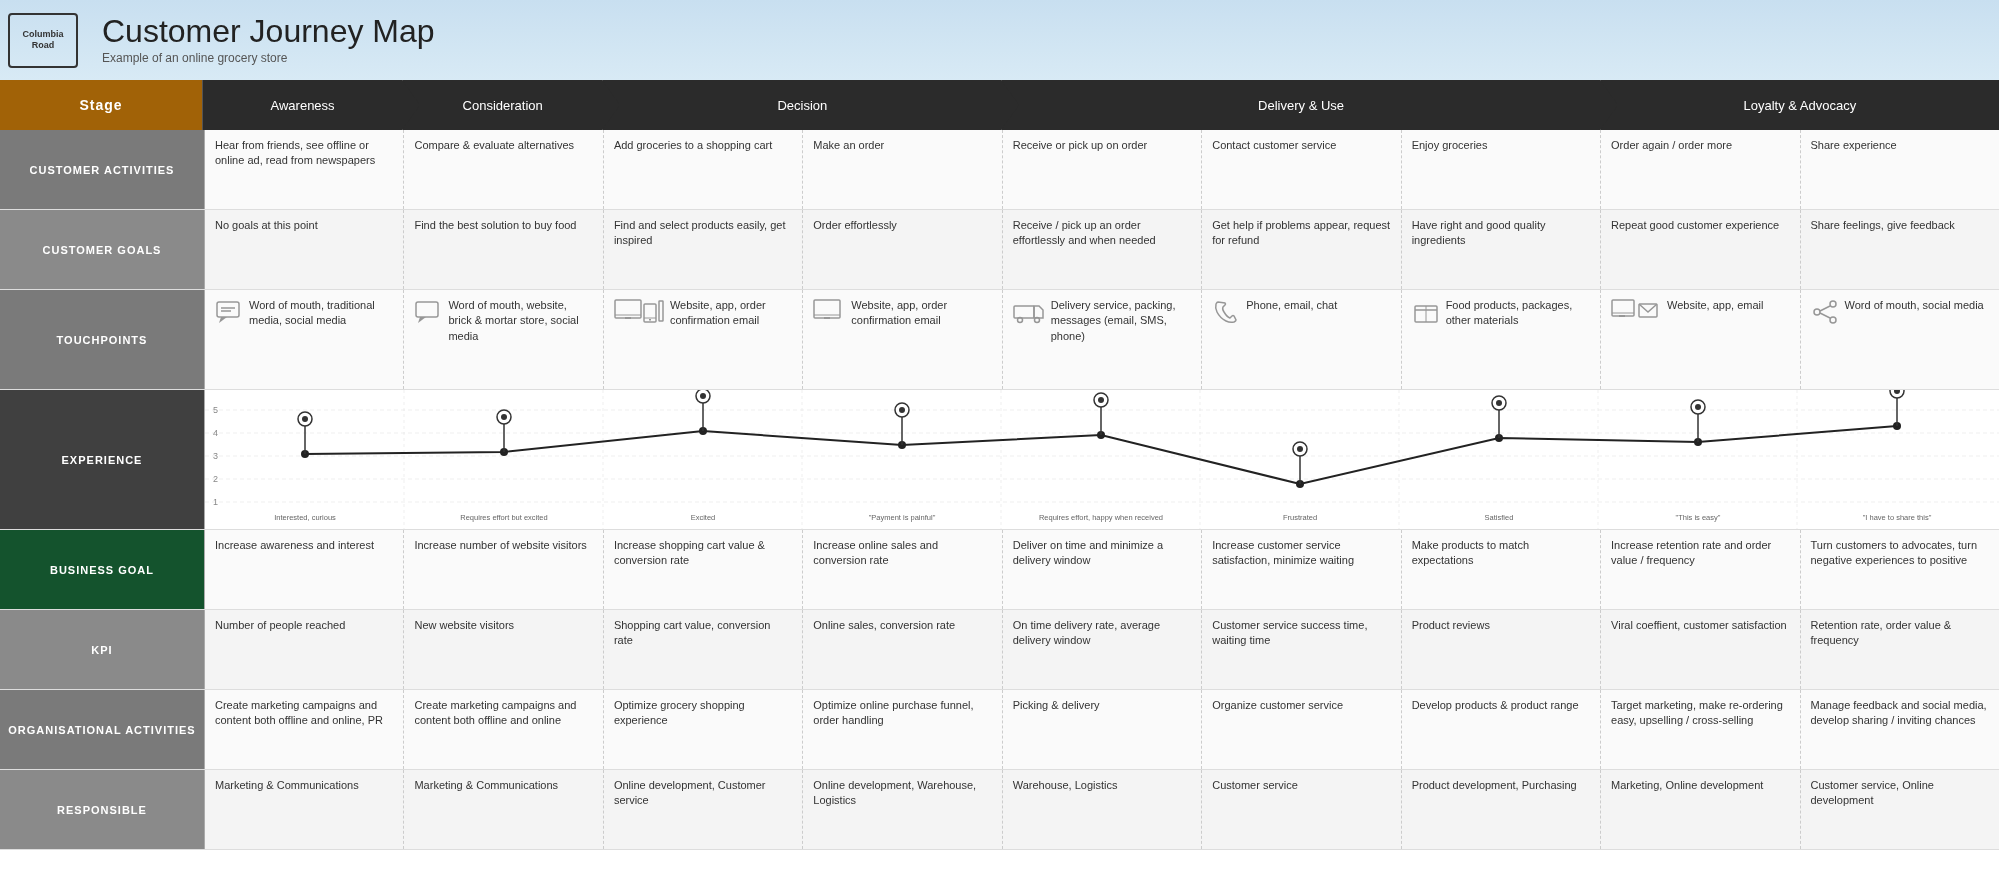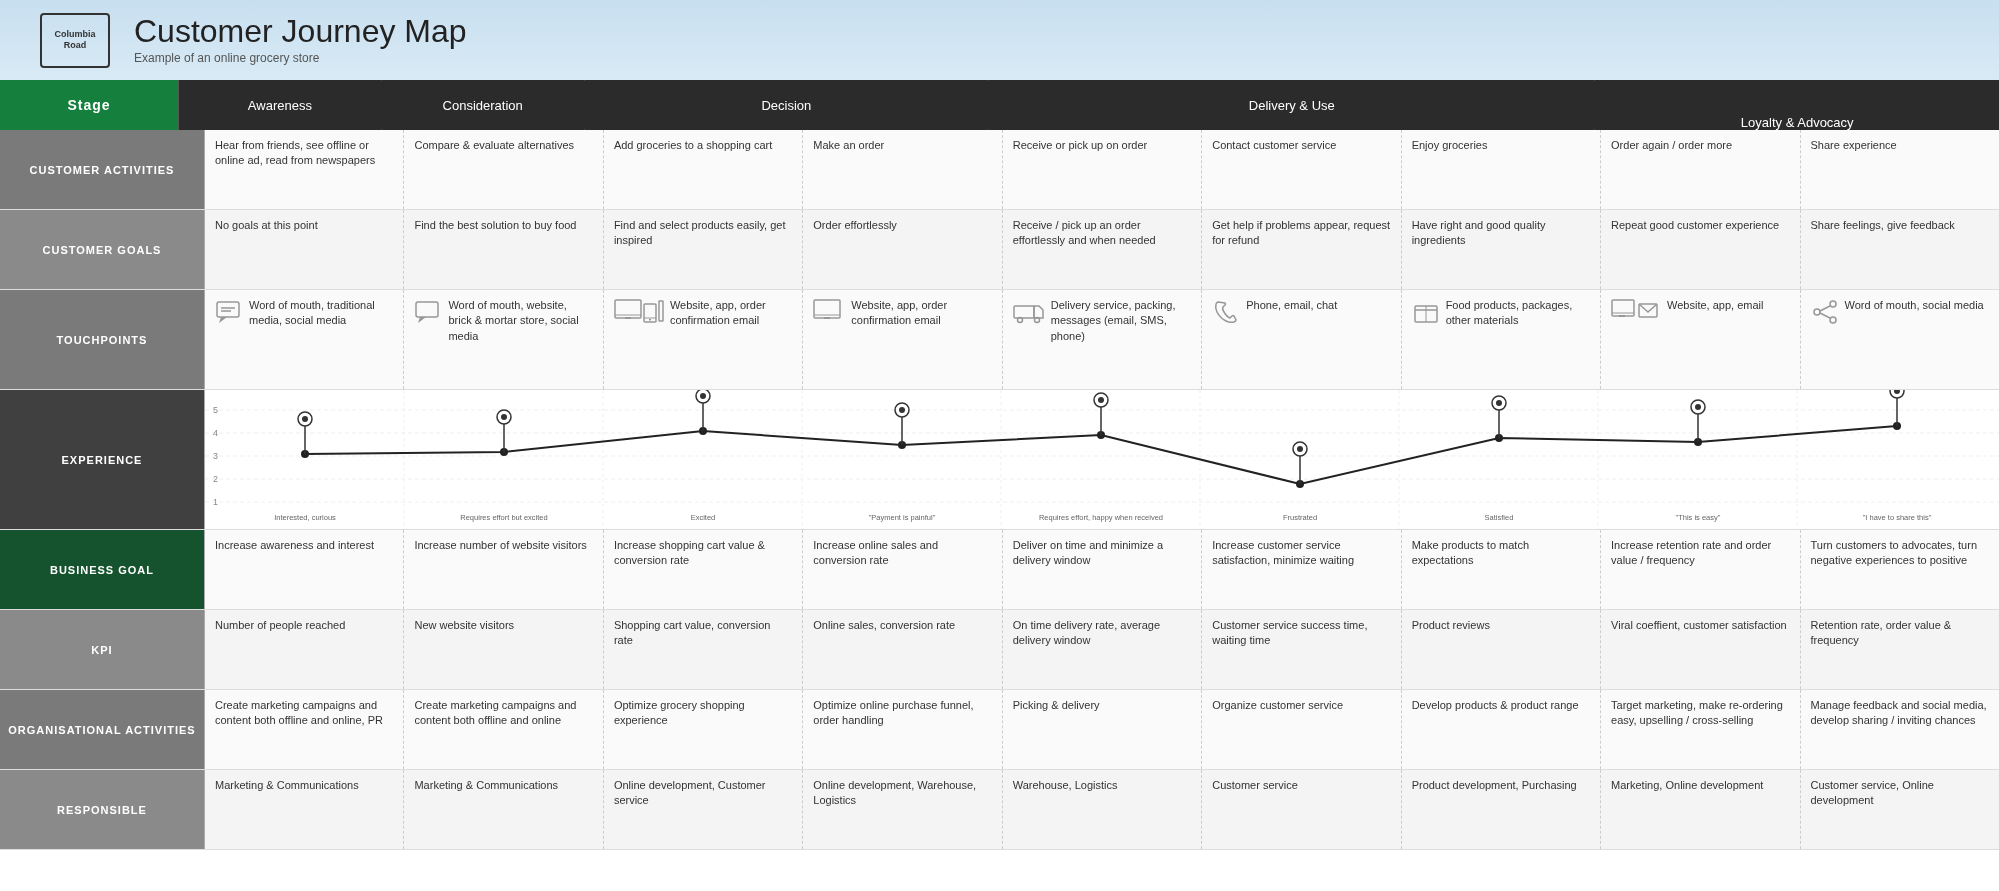--- a/index.html
+++ b/index.html
@@ -1,20 +1,20 @@
 <!DOCTYPE html>
 <html><head>
   <meta charset="utf-8">
   <style>
     * { box-sizing: border-box; margin: 0; padding: 0; }
     body { font-family: Arial, Helvetica, sans-serif; font-size: 11px; background: #fff; width: 1999px; }
 
     .header {
       background: linear-gradient(to bottom, #c8dff0, #d8eaf5);
-      padding: 18px 40px;
+      padding: 18px 8px;
       display: flex;
       align-items: center;
       gap: 24px;
       height: 80px;
     }
     .logo {
       width: 70px; height: 55px;
       border: 2px solid #333;
       border-radius: 4px;
       display: flex; align-items: center; justify-content: center;
@@ -24,22 +24,22 @@
     .header-title { }
     .header-title h1 { font-size: 32px; font-weight: 300; color: #222; line-height: 1; }
     .header-title p { font-size: 12px; color: #555; margin-top: 4px; }
 
     .stage-header {
       display: flex;
       background: #2b2b2b;
       color: #fff;
     }
     .stage-label-cell {
-      width: 179px; flex-shrink: 0;
-      background: #15803d;
+      width: 203px; flex-shrink: 0;
+      background: #a16207;
       display: flex; align-items: center; justify-content: center;
       font-size: 14px; font-weight: bold; letter-spacing: 1px;
       height: 50px;
       border-right: 1px solid #555;
     }
     .stage-columns {
       display: flex; flex: 1;
     }
     .stage-col {
       display: flex; align-items: center; justify-content: center;
@@ -134,21 +134,21 @@
     .col-5 { flex: 1; }
     .col-6 { flex: 1; }
     .col-7 { flex: 1; }
     .col-8 { flex: 1; }
     .col-9 { flex: 1; }
 
     .stage-awareness { flex: 1; border-right: 1px solid #555; }
     .stage-consideration { flex: 1; border-right: 1px solid #555; }
     .stage-decision { flex: 2; border-right: 1px solid #555; }
     .stage-delivery { flex: 3; border-right: 1px solid #555; }
-    .stage-loyalty { flex: 2; align-items: flex-end; }
+    .stage-loyalty { flex: 2; }
   </style>
 </head>
 <body>
 
 <div class="header">
   <div class="logo">
     <span>Columbia<br>Road</span>
   </div>
   <div class="header-title">
     <h1>Customer Journey Map</h1>

